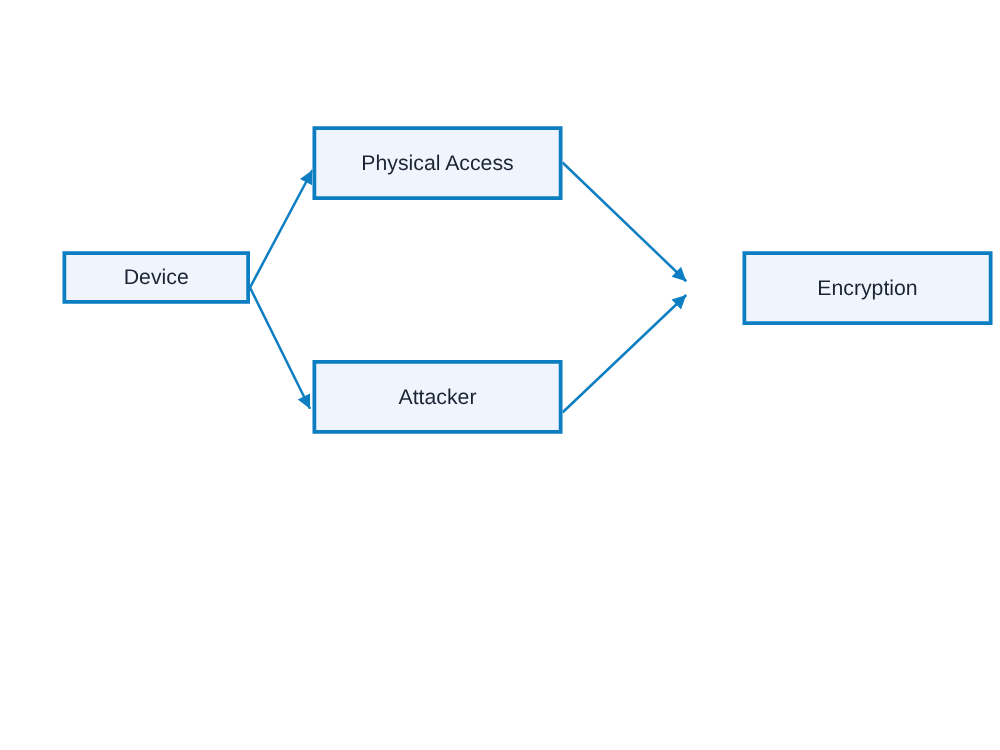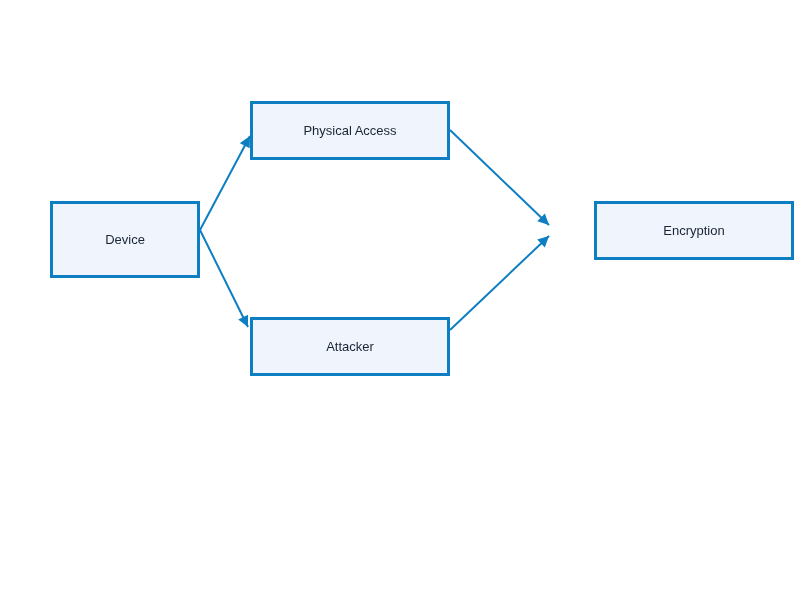--- a/index.html
+++ b/index.html
@@ -36,25 +36,25 @@
     fill: var(--accent);
   }
   .node {
     position: absolute;
     display: flex;
     align-items: center;
     justify-content: center;
     background: var(--node-fill);
     border: 3px solid var(--node-border);
     color: var(--text);
-    font-size: 13px;
+    font-size: 17px;
   }
-  .node-device     { left: 50px;  top: 201px; width: 150px; height: 77px; }
+  .node-device     { left: 50px;  top: 201px; width: 150px; height: 42px; }
   .node-physical   { left: 250px; top: 101px; width: 200px; height: 59px; }
-  .node-attacker   { left: 250px; top: 317px; width: 200px; height: 59px; }
+  .node-attacker   { left: 250px; top: 288px; width: 200px; height: 59px; }
   .node-encryption { left: 550px; top: 201px; width: 200px; height: 59px; margin-left: 44px; }
 </style>
 </head>
 <body>
 
 <div class="canvas">
 
   <svg class="edges-layer" width="800" height="600" viewBox="0 0 800 600" xmlns="http://www.w3.org/2000/svg">
     <defs>
       <marker id="arrow" viewBox="0 0 10 10" refX="10" refY="5" markerWidth="13" markerHeight="11" markerUnits="userSpaceOnUse" orient="auto">

